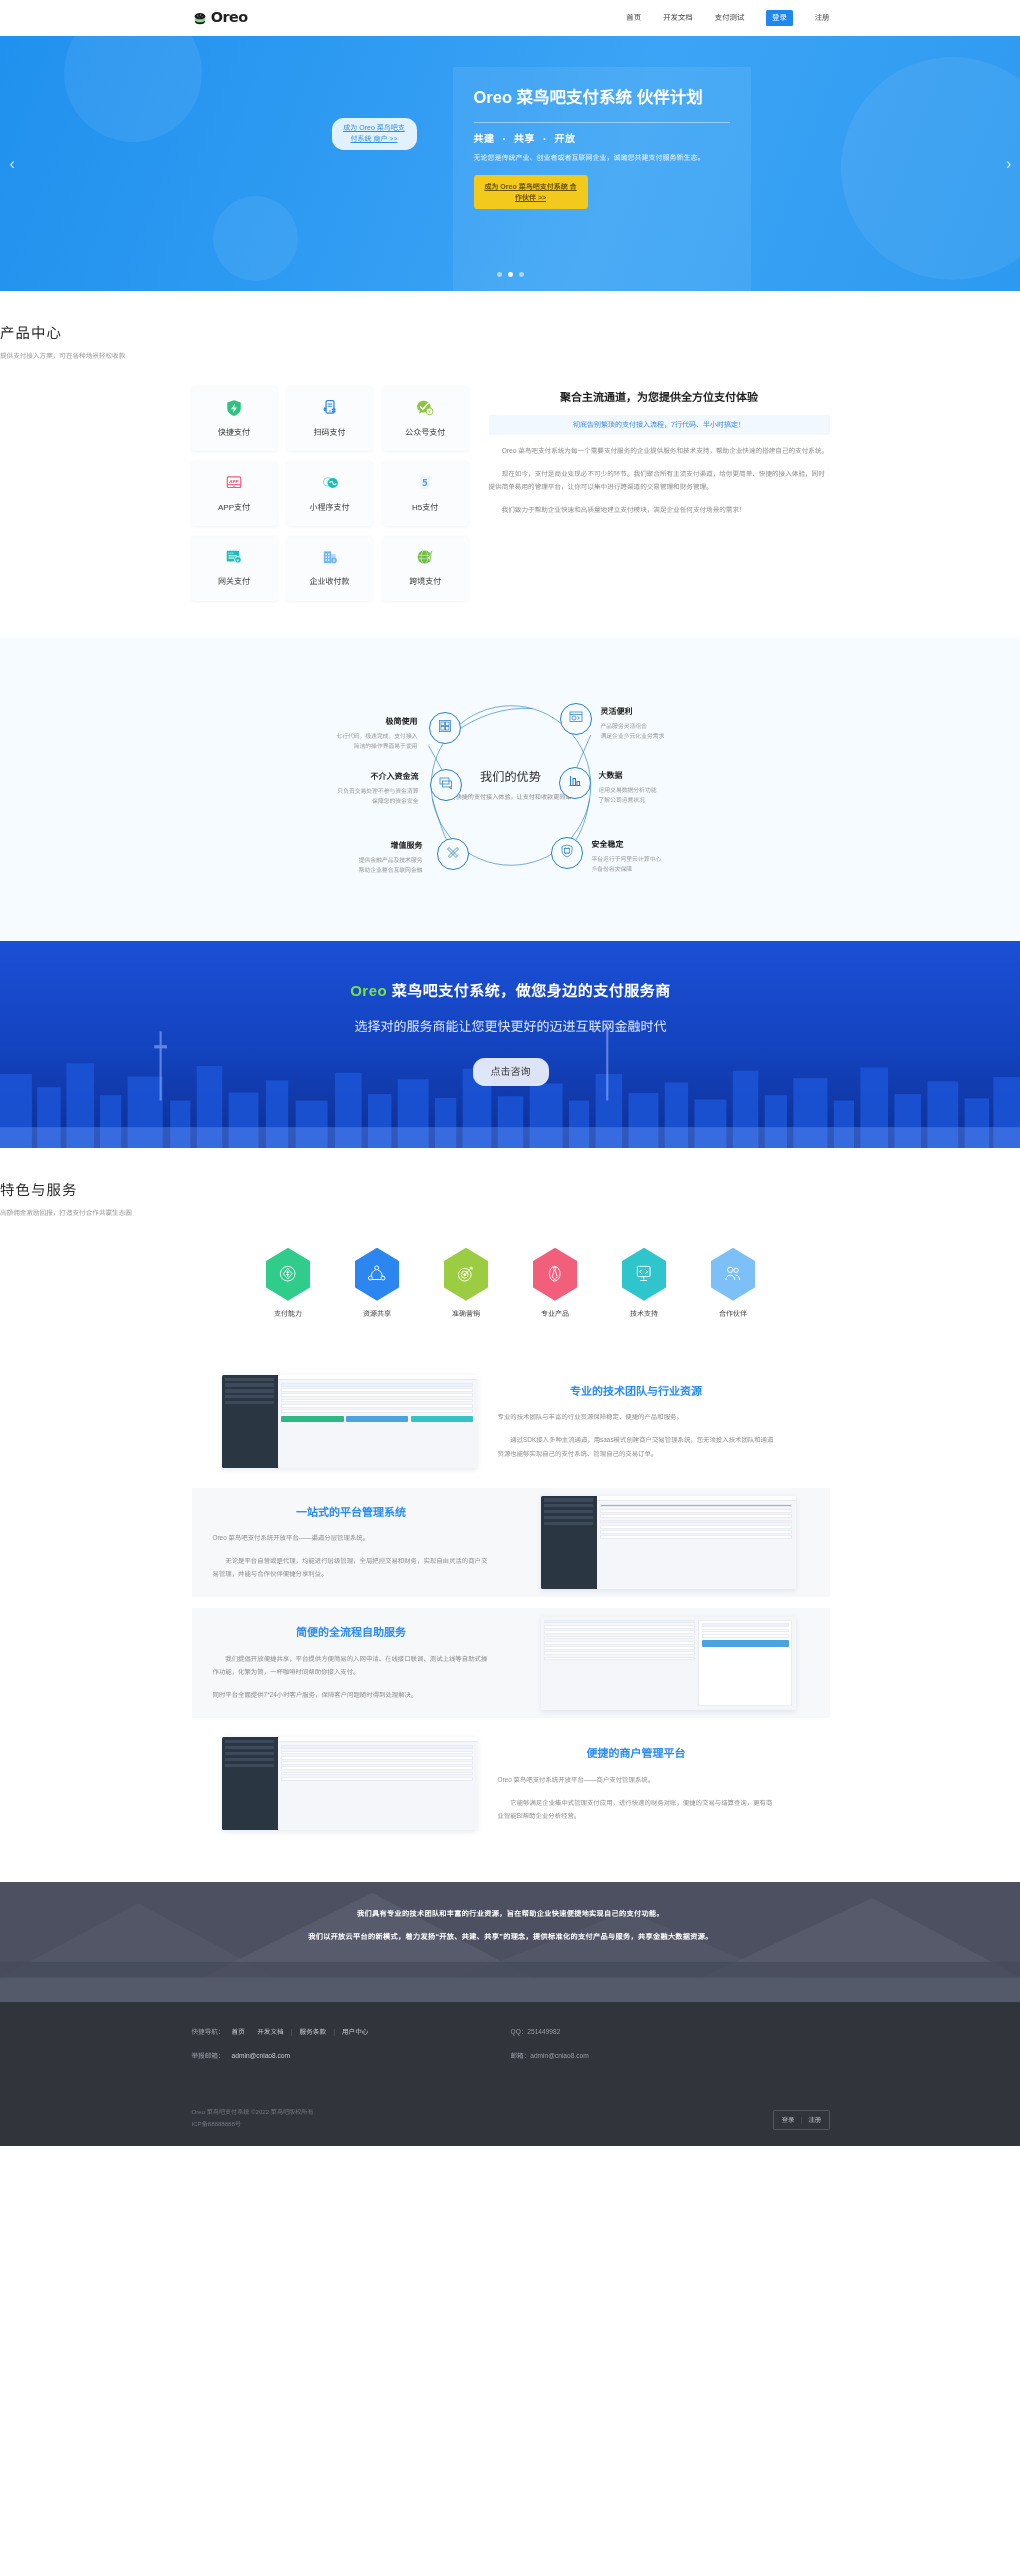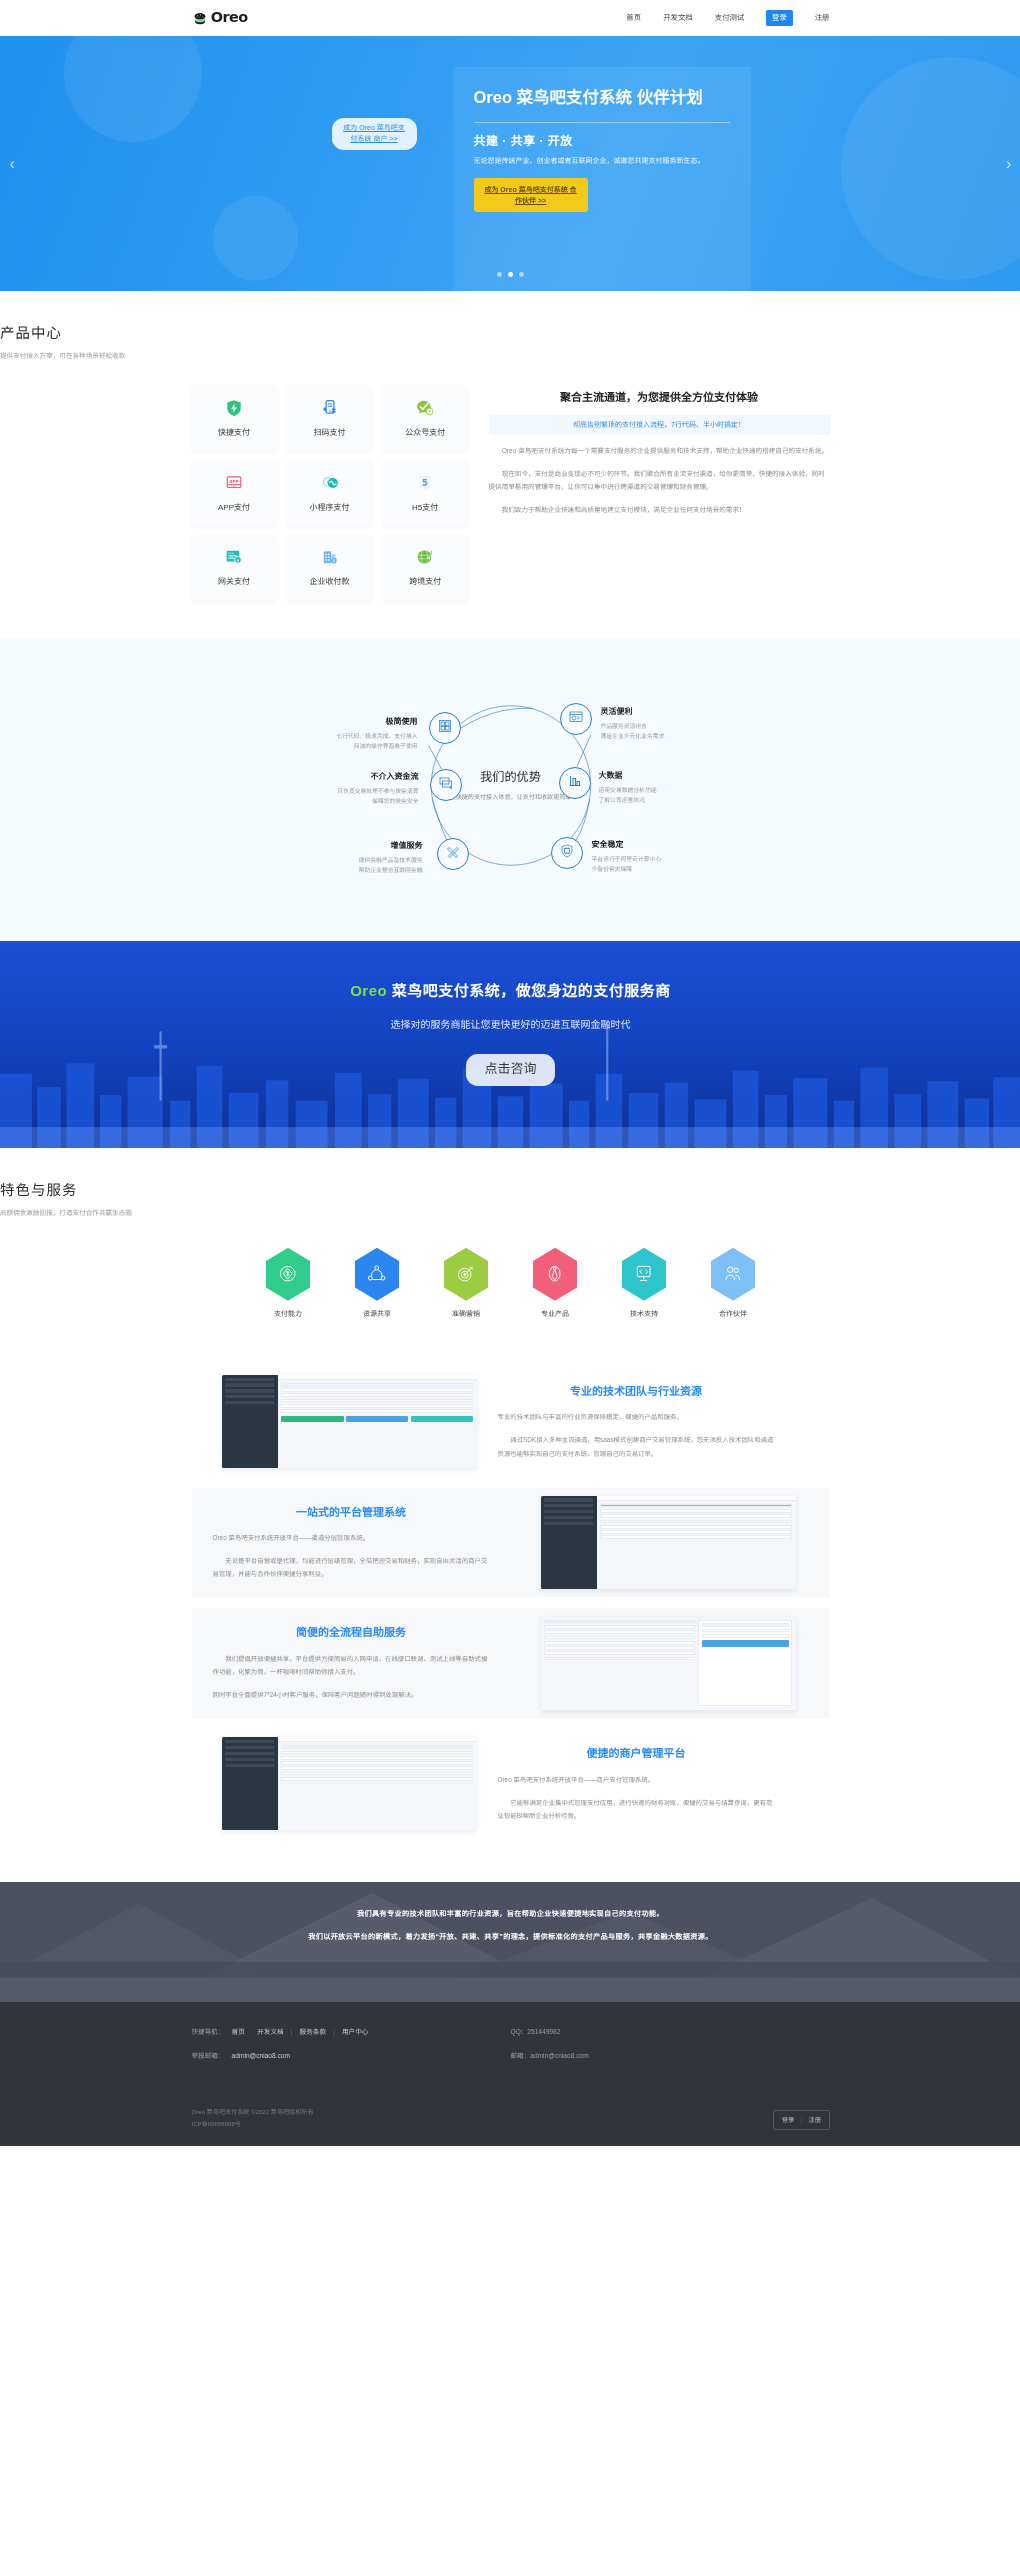--- a/index.html
+++ b/index.html
@@ -36,21 +36,21 @@
   .hero-btn-ghost{
      display:inline-block; margin-top:14px; background:rgba(255,255,255,.86); color:#2b8fe0;
      border-radius:11.7px; padding:5.3px 10.6px; font-size:7px; width:85px; text-align:center; line-height:1.5;
   }
   .hero-card{
      margin-left:16px; margin-top:31px; width:298px; padding:19px 21px 16px 21px;
      background:rgba(255,255,255,.08);
   }
   .hero-card h1{ color:#fff; font-size:16.5px; line-height:1.42; font-weight:bold; }
   .hero-rule{ height:0.5px; background:rgba(255,255,255,.45); margin:12.8px 0 9.6px; }
-  .hero-card .sub1{ color:#fff; font-weight:bold; font-size:12px; letter-spacing:0.5px;}
+  .hero-card .sub1{ color:#fff; font-weight:bold; font-size:10px; letter-spacing:0.5px;font-family:Liberation Mono, monospace;}
   .hero-card .sub2{ color:#f0f7ff; font-size:7px; margin-top:3.7px; }
   .hero-btn-yellow{
      display:inline-block; margin-top:11.7px; background:#f3ca1b; color:#6b5200; font-weight:bold;
      border-radius:3.2px; padding:5.8px 9.6px; font-size:7px; width:114px; text-align:center; line-height:1.6;
   }
   .hero-arrow{
      position:absolute; top:50%; transform:translateY(-50%); color:rgba(255,255,255,.75);
      font-size:16px; user-select:none;
   }
   .hero-arrow.l{ left:9.6px; } .hero-arrow.r{ right:9.6px; }
@@ -96,24 +96,24 @@
   .lbl p{ font-size:5.8px;color:#9a9a9a;line-height:1.75;margin-top:2.7px; }
   .lbl.left{ text-align:right; }
   .lbl.right{ text-align:left; }
 
   
   .cta{ height:207px; position:relative; overflow:hidden; background:#1047c6;}
   .cta .city{ position:absolute; inset:0; }
   .cta-inner{ position:relative; text-align:center; padding-top:38px; }
   .cta h3{ font-size:15px; color:#fff; font-weight:bold; letter-spacing:0.5px;}
   .cta h3 em{ font-style:normal; color:#7ce04a; }
-  .cta p{ color:#dce9ff; font-size:10px; margin-top:14px; }
+  .cta p{ color:#dce9ff; font-size:13px; margin-top:14px; }
   .cta a{
      display:inline-block;margin-top:21px;background:rgba(255,255,255,.86);color:#3b3b3b;
-     border-radius:11.7px;padding:5.8px 18px;font-size:13px;text-decoration:none;
+     border-radius:11.7px;padding:5.8px 18px;font-size:10px;text-decoration:none;
   }
 
   
   .feat{ background:#fff; padding-bottom:26.6px; }
   .hexrow{ display:flex; justify-content:center; gap:33px; margin-top:29px; }
   .hexitem{ text-align:center; width:56px; }
   .hex{
     width:44px;height:53px;margin:0 auto;
     clip-path:polygon(50% 0,100% 25%,100% 75%,50% 100%,0 75%,0 25%);
     display:flex;align-items:center;justify-content:center;

